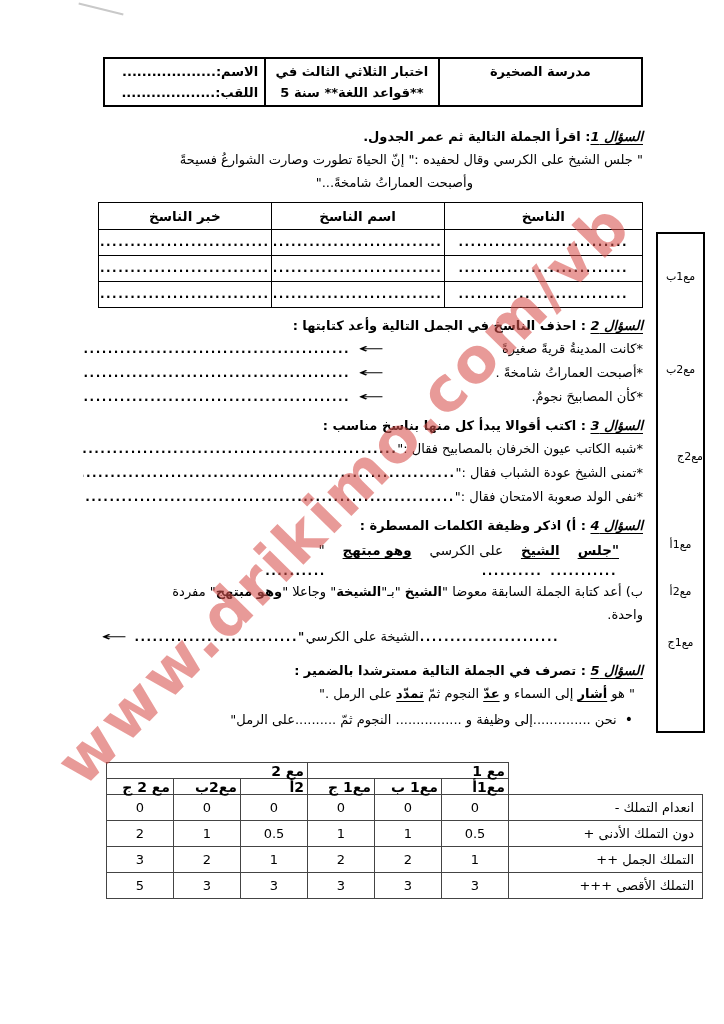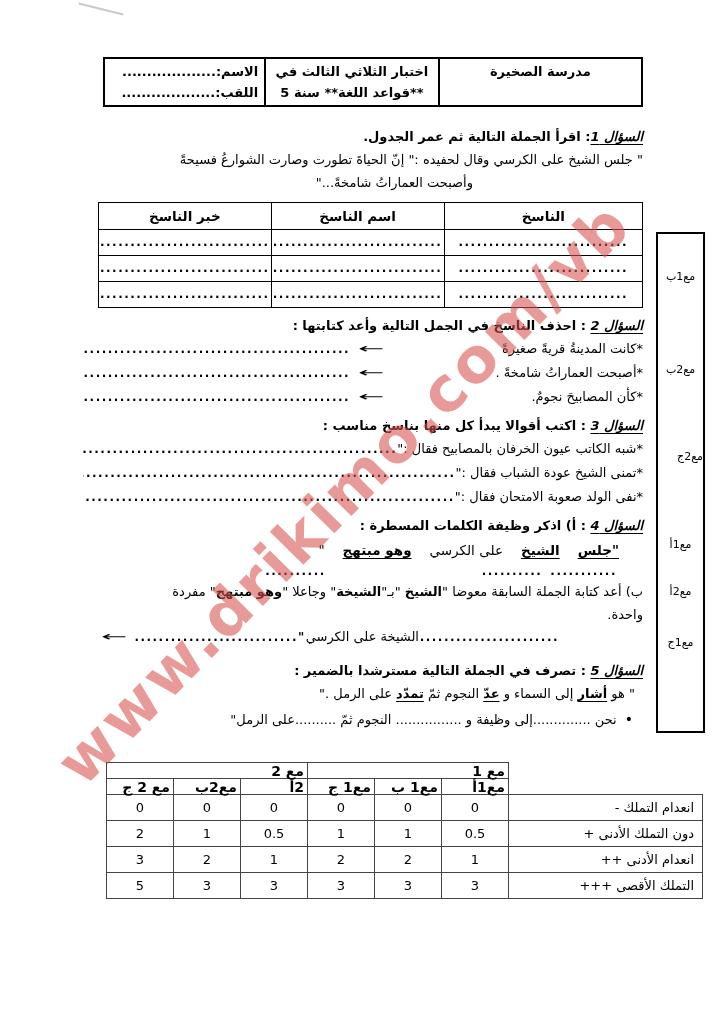--- a/index.html
+++ b/index.html
@@ -224,21 +224,21 @@
         <tr>
           <th class="lbl">دون التملك الأدنى +</th>
           <td class="val">0.5</td>
           <td class="val">1</td>
           <td class="val">1</td>
           <td class="val">0.5</td>
           <td class="val">1</td>
           <td class="val">2</td>
         </tr>
         <tr>
-          <th class="lbl">انعدام الأدنى ++</th>
+          <th class="lbl">التملك الجمل ++</th>
           <td class="val">1</td>
           <td class="val">2</td>
           <td class="val">2</td>
           <td class="val">1</td>
           <td class="val">2</td>
           <td class="val">3</td>
         </tr>
         <tr>
           <th class="lbl">التملك الأقصى +++</th>
           <td class="val">3</td>

